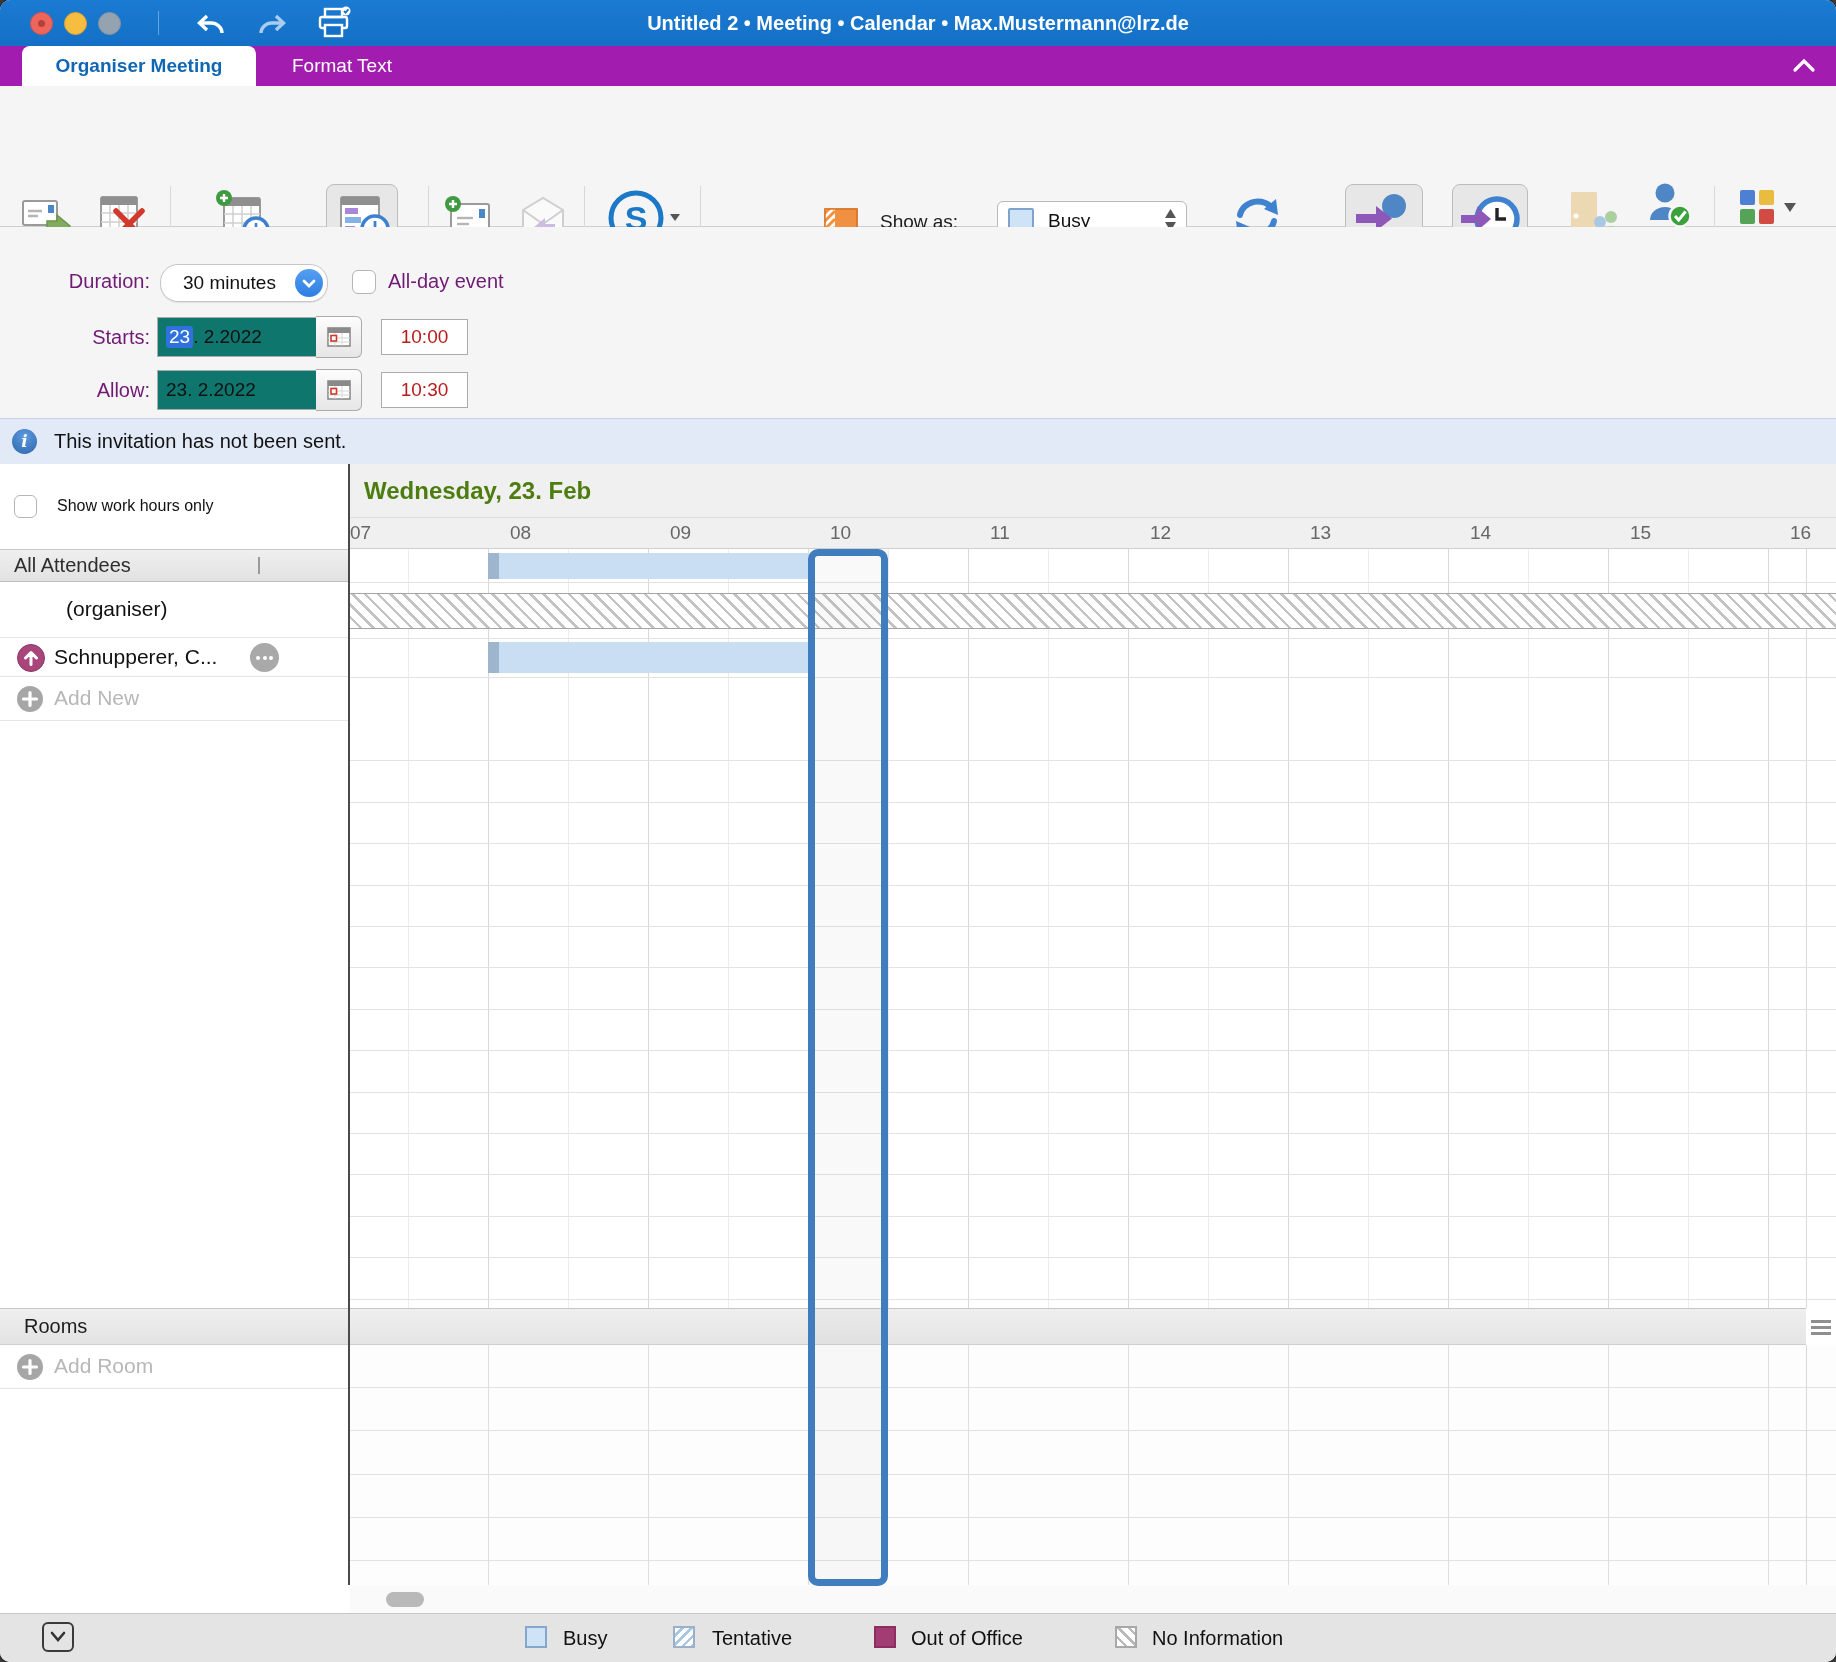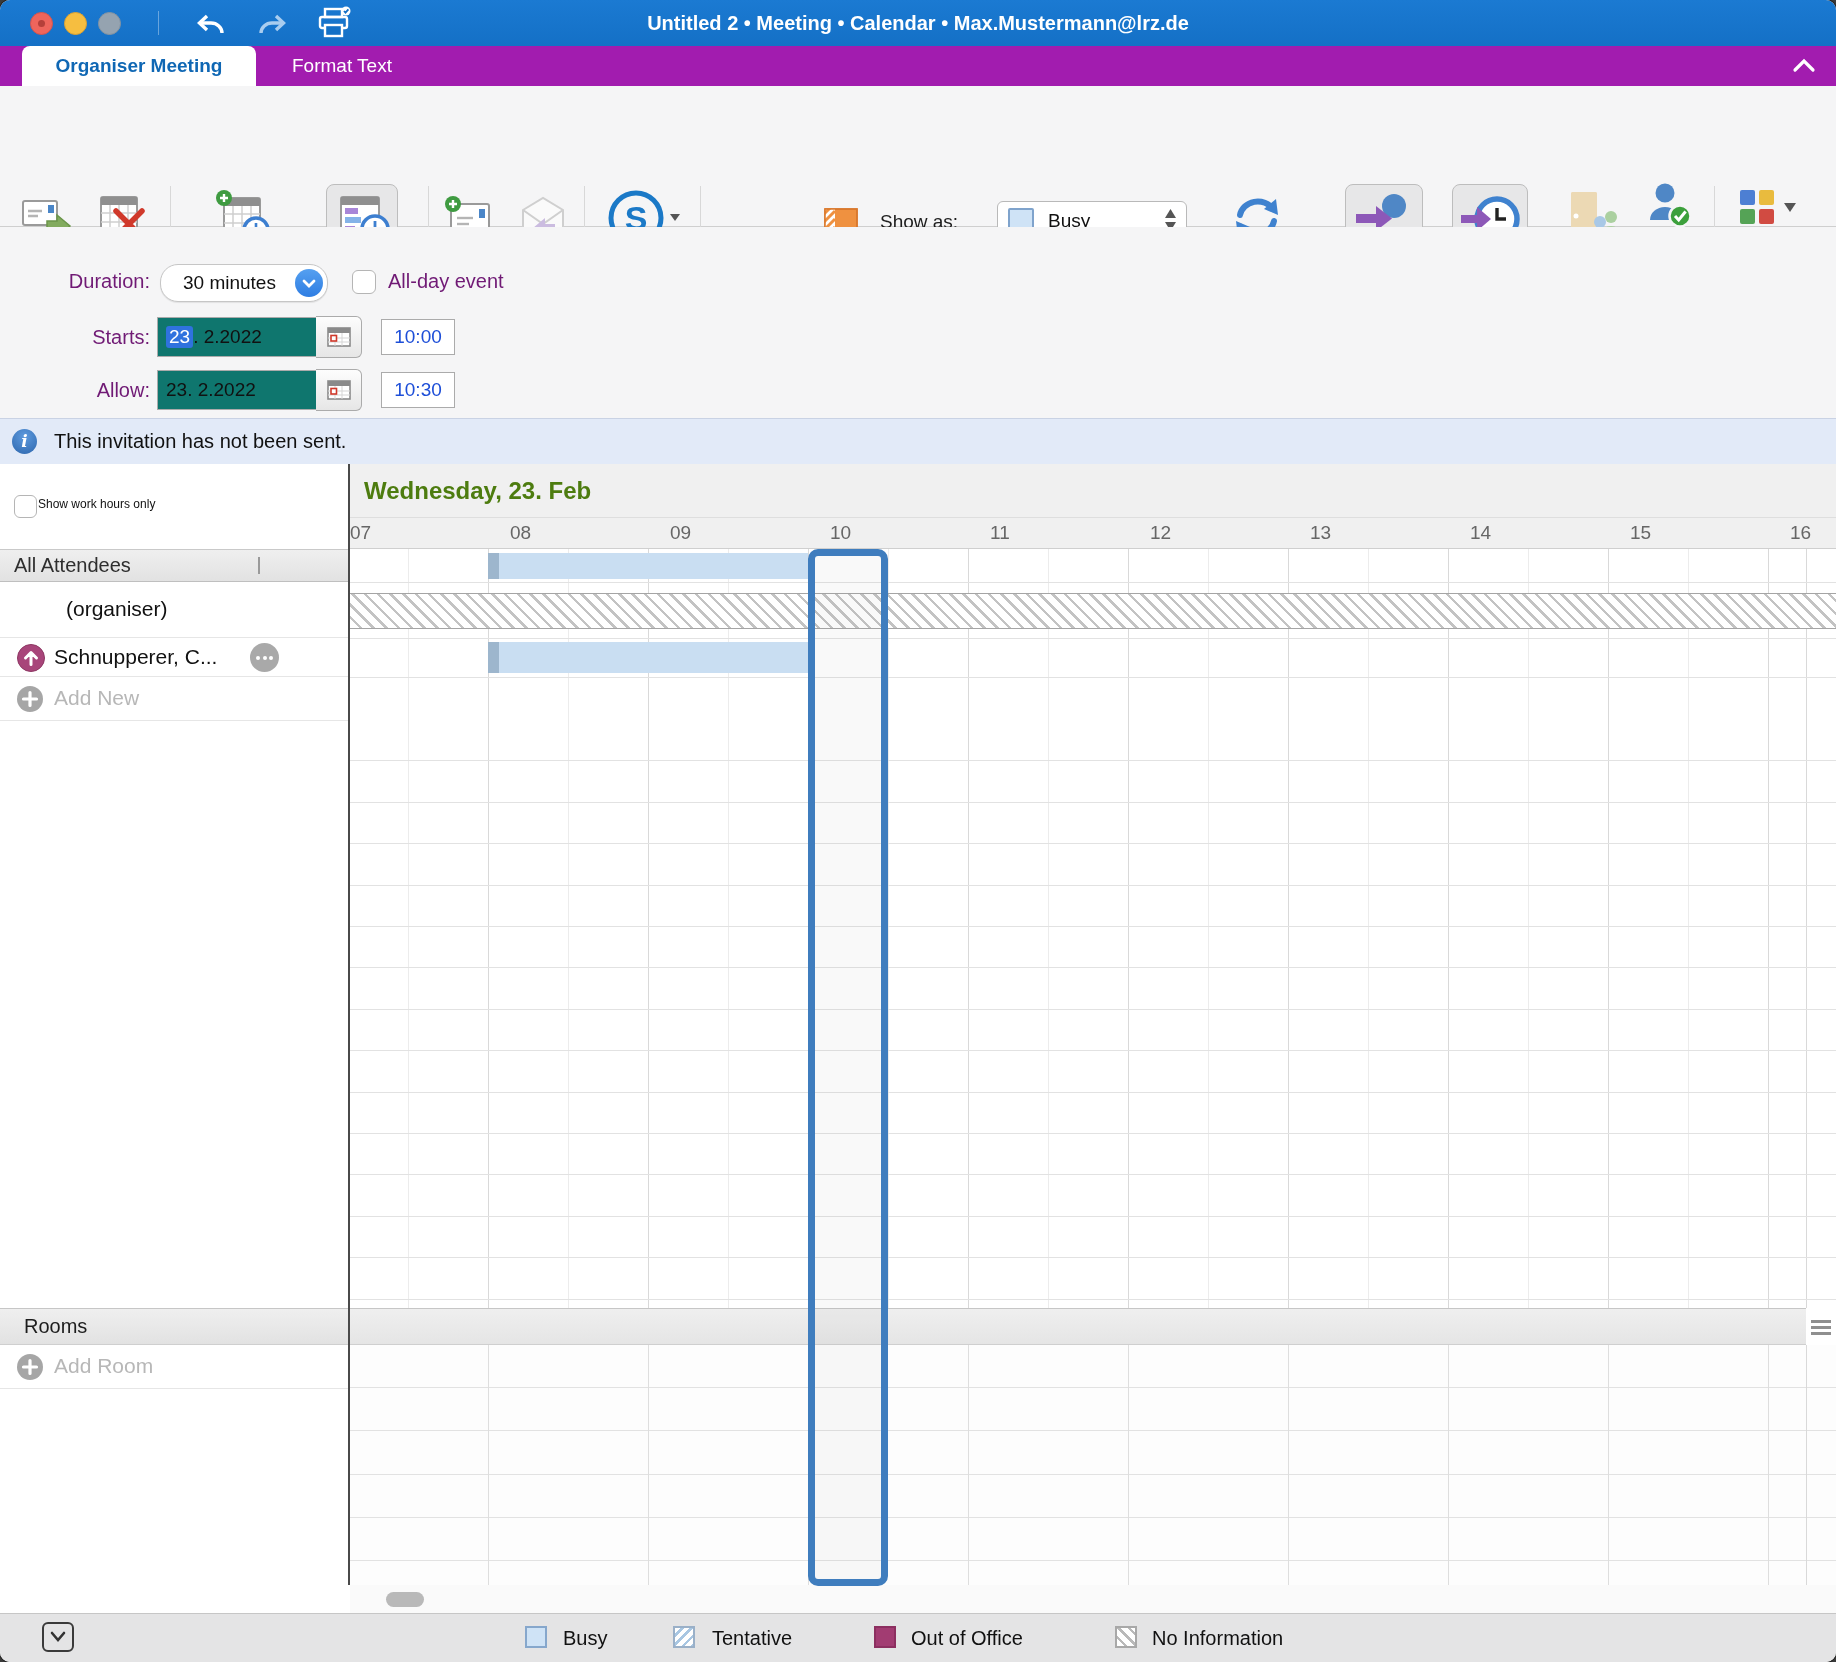--- a/index.html
+++ b/index.html
@@ -35,21 +35,21 @@
   
   .formarea{position:absolute;left:0;top:227px;width:1836px;height:191px;background:#f5f5f6;}
   .flabel{position:absolute;width:150px;text-align:right;font-size:20px;color:#701a75;}
   .pill{position:absolute;left:160px;top:264px;width:166px;height:36px;background:#fff;border:1px solid #c6c6c6;border-radius:18px;box-shadow:0 1px 1px rgba(0,0,0,.08);}
   .pill .txt{position:absolute;left:22px;top:7px;font-size:19px;color:#111;}
   .pill .knob{position:absolute;right:4px;top:4px;width:28px;height:28px;border-radius:50%;background:linear-gradient(#55a0f0,#2e7de2);}
   .checkbox{position:absolute;width:24px;height:24px;background:#fff;border:1px solid #b5b5b5;border-radius:6px;box-sizing:border-box;}
   .datefield{position:absolute;width:160px;height:40px;background:#0f766e;border:1px solid #ababab;box-sizing:border-box;font-size:19px;color:#111;display:flex;align-items:center;padding-left:8px;}
   .datefield .sel{background:#2f72de;color:#fff;border-radius:3px;padding:0 3px;}
   .calbtn{position:absolute;width:46px;height:42px;background:linear-gradient(#fdfdfd,#e6e6e6);border:1px solid #ababab;border-left:none;border-radius:0 6px 6px 0;display:flex;align-items:center;justify-content:center;box-sizing:border-box;}
-  .timefield{position:absolute;width:74px;height:36px;background:#fff;border:1px solid #ababab;box-sizing:border-box;font-size:19px;color:#1d4ed8;text-align:center;line-height:34px;}
+  .timefield{position:absolute;width:87px;height:36px;background:#fff;border:1px solid #ababab;box-sizing:border-box;font-size:19px;color:#b91c1c;text-align:center;line-height:34px;}
   
   .infobar{position:absolute;left:0;top:418px;width:1836px;height:46px;background:#e2eaf8;border-top:1px solid #c9d2e4;border-bottom:1px solid #c2cbdd;}
   .info-ic{position:absolute;left:12px;top:10px;width:25px;height:25px;border-radius:50%;background:radial-gradient(circle at 50% 30%,#5d9ade,#2d66ad);color:#fff;font-family:"DejaVu Serif",serif;font-style:italic;font-weight:bold;font-size:17px;text-align:center;line-height:25px;}
   .info-txt{position:absolute;left:54px;top:11px;font-size:20px;color:#111;}
   
   .leftpanel{position:absolute;left:0;top:464px;width:348px;height:1121px;background:#fff;}
   .vdivider{position:absolute;left:348px;top:464px;width:2px;height:1121px;background:#4a4a4a;}
   .hdr-gray{background:linear-gradient(#efefef,#e2e2e2);}
   .allatt{position:absolute;left:0;top:85px;width:348px;height:33px;border-top:1px solid #c9c9c9;border-bottom:1px solid #bfbfbf;box-sizing:border-box;font-size:20px;color:#2e2e2e;line-height:31px;padding-left:14px;}
   .grip-tick{position:absolute;left:258px;top:93px;width:2px;height:17px;background:#9a9a9a;}
@@ -413,21 +413,21 @@
     <div class="timefield" style="left:381px;top:145px;">10:30</div>
   </div>
 
   <div class="infobar">
     <div class="info-ic">i</div>
     <div class="info-txt">This invitation has not been sent.</div>
   </div>
 
   <div class="leftpanel">
     <div class="checkbox" style="left:14px;top:31px;width:23px;height:23px;"></div>
-    <div style="position:absolute;left:38px;top:33px;font-size:12px;color:#111;">Show work hours only</div>
+    <div style="position:absolute;left:57px;top:33px;font-size:16px;color:#111;">Show work hours only</div>
 
     <div class="allatt hdr-gray">All Attendees</div>
     <div class="grip-tick"></div>
 
     <div class="prow" style="top:118px;height:56px;">
       <div class="pname" style="position:absolute;left:66px;top:15px;">(organiser)</div>
     </div>
 
     <div class="prow" style="top:174px;height:39px;">
       <div class="circle-ic" style="left:17px;top:6px;background:#a8457a;border:1px solid #8d3763;">

